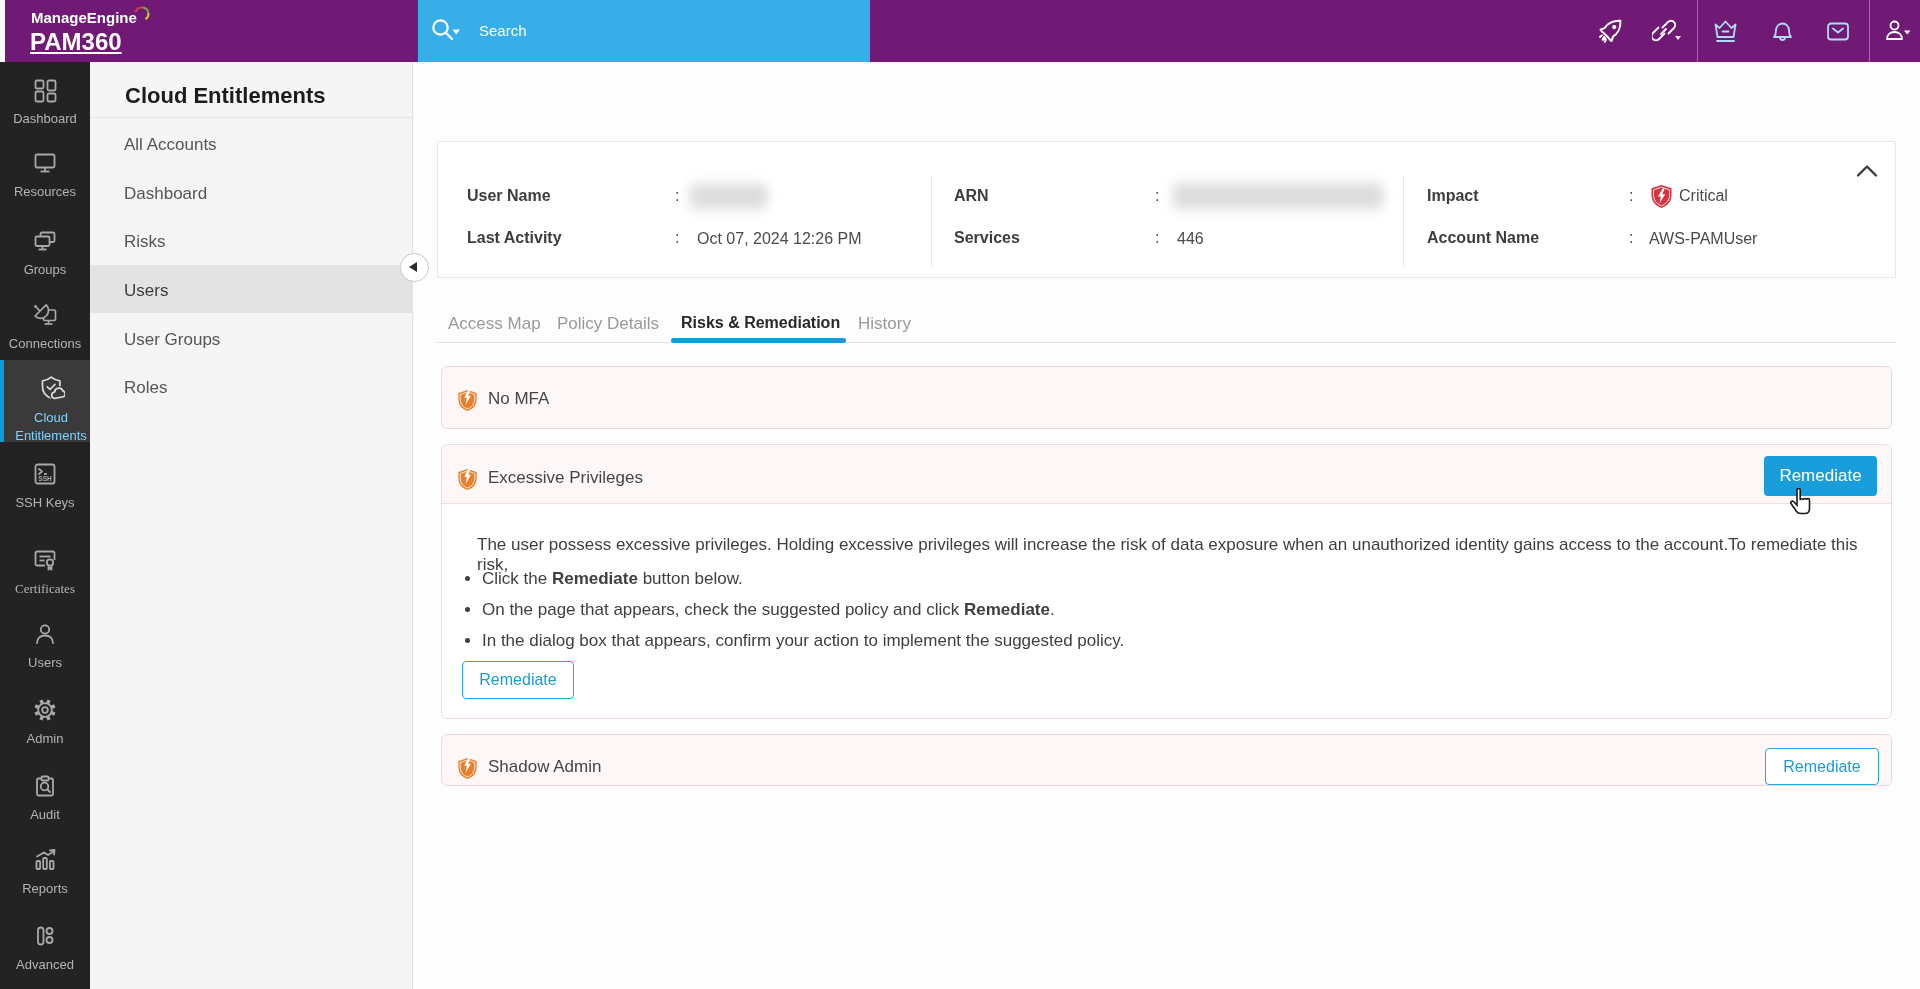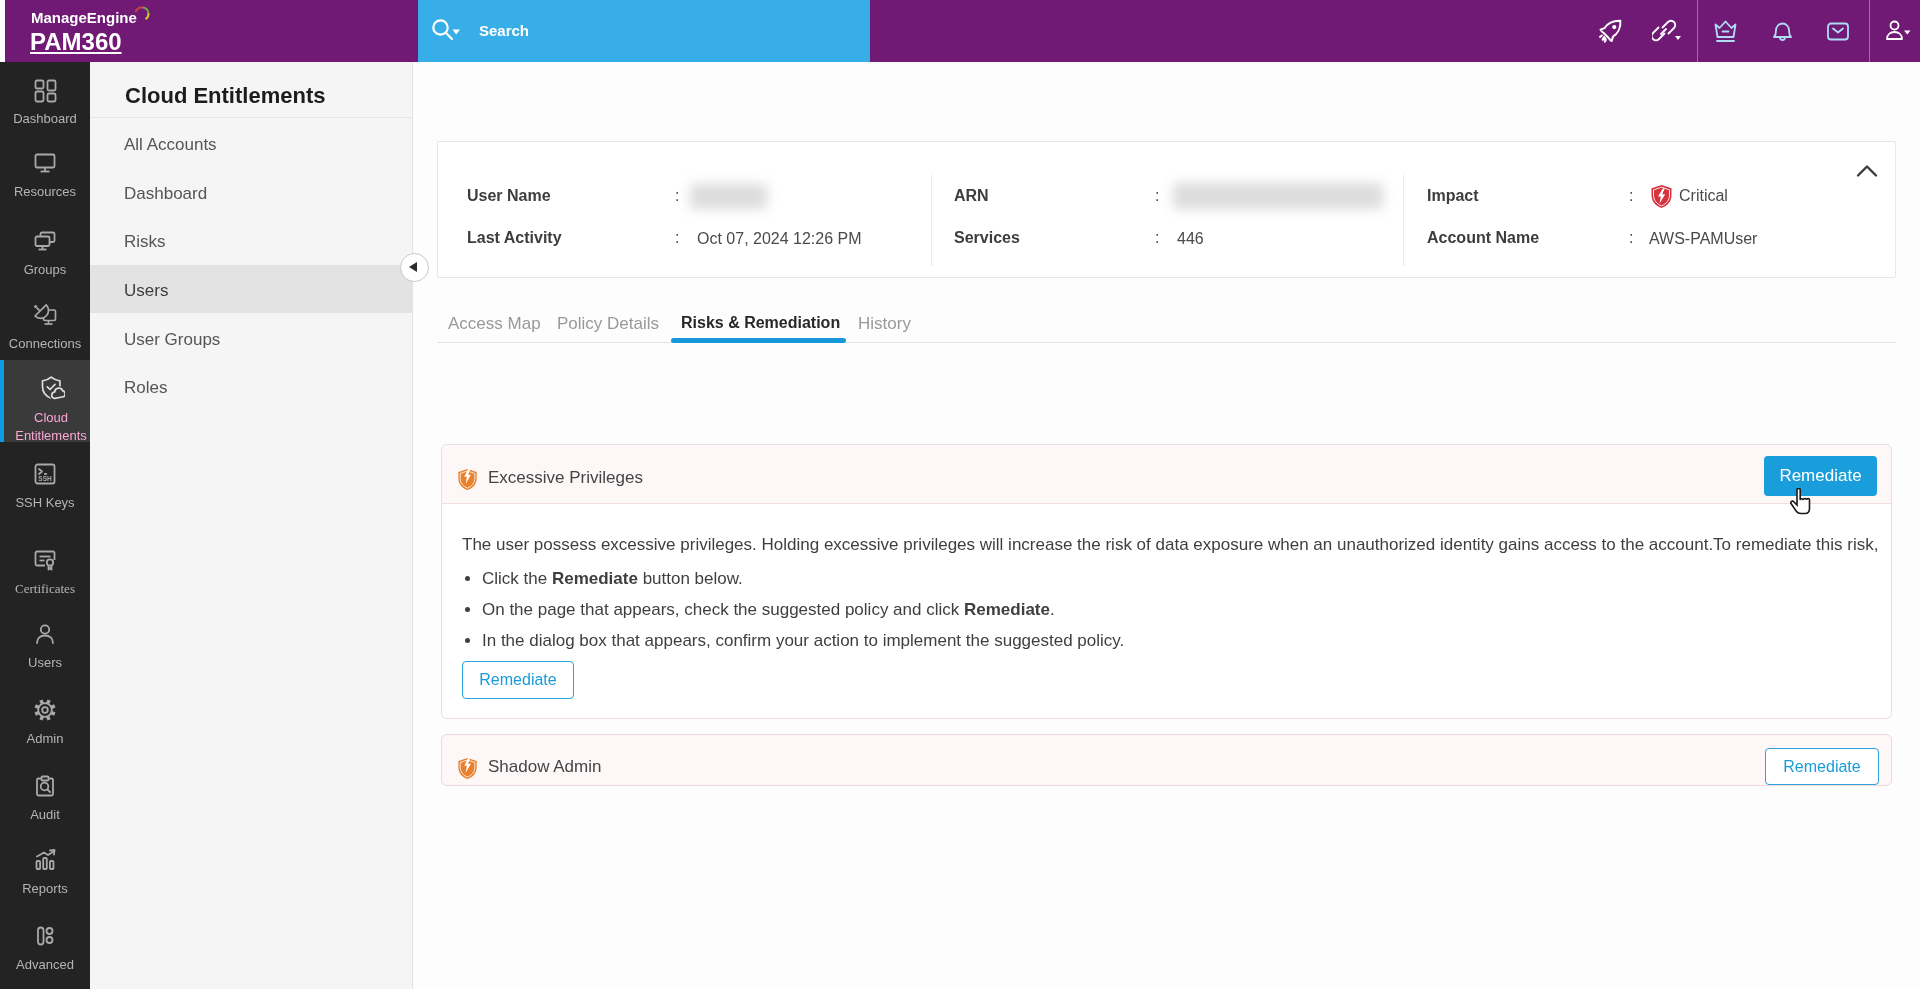--- a/index.html
+++ b/index.html
@@ -2,21 +2,21 @@
 <html><head>
 <meta charset="utf-8">
 <style>
 * { margin:0; padding:0; box-sizing:border-box; }
 html,body { width:1920px; height:989px; overflow:hidden; font-family:"Liberation Sans", sans-serif; background:#fcfcfc; }
 .abs { position:absolute; }
 
 
 #topbar { position:absolute; left:5px; top:0; width:1920px; height:62px; background:#701a75; }
 #search { position:absolute; left:413px; top:0; width:452px; height:62px; background:#38aee8; }
-#search .stxt { position:absolute; left:61px; top:22px; font-size:15px; font-weight:bold; color:#fff; }
+#search .stxt { position:absolute; left:61px; top:22px; font-size:15px; font-weight:normal; color:#fff; }
 .tb-div { position:absolute; top:0; width:1px; height:62px; background:rgba(255,255,255,0.35); }
 
 
 #sidebar { position:absolute; left:0; top:62px; width:90px; height:927px; background:#232323; }
 .sb-item { position:absolute; left:0; width:90px; text-align:center; color:#b4b4b4; }
 .sb-item .lbl { font-size:13px; display:block; margin-top:4px; }
 .sb-active { position:absolute; left:0; top:298px; width:90px; height:82px; background:#3a3a3a; border-left:4px solid #0d9ce2; }
 
 
 #menu { position:absolute; left:90px; top:62px; width:323px; height:927px; background:#f5f5f5; border-right:1px solid #e2e2e2; }
@@ -145,21 +145,21 @@
     <svg width="26" height="26" viewBox="0 0 26 26" fill="none" stroke="#a9a9a9" stroke-width="1.7">
       <rect x="11.5" y="8" width="12" height="10.5" rx="1.5"></rect>
       <line x1="16.5" y1="18.5" x2="16.5" y2="21.5"></line>
         <line x1="12.5" y1="22" x2="20.5" y2="22"></line>
       <path d="M14.2 2.8 L3 14 A 7.9 7.9 0 0 0 14.2 2.8 Z" fill="#232323" stroke-linejoin="round"></path>
       <circle cx="3.6" cy="4.6" r="1.5" fill="#a9a9a9" stroke="none"></circle>
       <line x1="4.6" y1="5.6" x2="7.8" y2="8.8"></line>
     </svg>
     <span class="lbl">Connections</span>
   </div>
-  <div class="sb-item" style="top:312px;color:#f9a8d4;padding-left:12px;">
+  <div class="sb-item" style="top:312px;color:#7dd3fc;padding-left:12px;">
     <svg width="27" height="27" viewBox="0 0 27 27" fill="none" stroke="#dcdcdc" stroke-width="1.7">
       <path d="M4.5 6.8 C8 6.3 11 5.2 13.2 3.2 C15.4 5.2 18.4 6.3 21.9 6.8 L21.9 12.5 C21.9 18.3 18.2 22.4 13.2 24.2 C8.2 22.4 4.5 18.3 4.5 12.5 Z" stroke-linejoin="round"></path>
       <path d="M9.3 12.8 L12 15.5 L17 10.3" stroke-linecap="round" stroke-linejoin="round"></path>
       <path d="M16.3 24.3 a3.3 3.3 0 0 1 0.4-6.5 a4.2 4.2 0 0 1 8.1-0.9 a3.1 3.1 0 0 1-0.9 6.1 L17 24.3 Z" fill="#3a3a3a" stroke="#3a3a3a" stroke-width="4"></path>
       <path d="M16.3 24.3 a3.3 3.3 0 0 1 0.4-6.5 a4.2 4.2 0 0 1 8.1-0.9 a3.1 3.1 0 0 1-0.9 6.1 L17 24.3 Z" fill="#3a3a3a"></path>
     </svg>
     <span class="lbl" style="line-height:18px;">Cloud<br>Entitlements</span>
   </div>
   <div class="sb-item" style="top:399px;">
     <svg width="26" height="26" viewBox="0 0 26 26" fill="none" stroke="#a9a9a9" stroke-width="1.8">
@@ -280,31 +280,39 @@
     </svg>
   </div>
 
   <div class="tab" style="left:34px;">Access Map</div>
   <div class="tab" style="left:143px;">Policy Details</div>
   <div class="tab act" style="left:267px;">Risks &amp; Remediation</div>
   <div class="tab" style="left:444px;">History</div>
   <div id="tabline"></div>
   <div id="tabul"></div>
 
+  <div class="panel" style="top:304px;height:63px;">
+    <svg class="abs" style="left:15px;top:20px;" width="21" height="27" viewBox="0 0 23 27">
+      <path d="M11.5 2 L21.5 5.3 L21.5 12 C21.5 18.5 17.5 22.8 11.5 25 C5.5 22.8 1.5 18.5 1.5 12 L1.5 5.3 Z" fill="#e8802c"></path>
+      <path d="M11.5 4.2 L19.5 6.9 L19.5 12 C19.5 17.3 16.3 20.9 11.5 22.9 C6.7 20.9 3.5 17.3 3.5 12 L3.5 6.9 Z" fill="none" stroke="#fff" stroke-width="0.9"></path>
+      <path d="M12.8 0.5 L8 10.5 L10.8 10.5 L9.5 18.5 L15.2 8.2 L12.2 8.2 L14.8 0.5 Z" fill="#fff"></path>
+    </svg>
+    <div class="ptitle" style="top:22px;">No MFA</div>
+  </div>
 
   <div class="panel" style="top:382px;height:275px;background:#fff;border-color:#eedcdc;">
     <div style="position:absolute;left:0;top:0;width:100%;height:59px;background:#fdf7f7;border-bottom:1px solid #f3dede;border-radius:6px 6px 0 0;"></div>
     <svg class="abs" style="left:15px;top:21px;" width="21" height="27" viewBox="0 0 23 27">
       <path d="M11.5 2 L21.5 5.3 L21.5 12 C21.5 18.5 17.5 22.8 11.5 25 C5.5 22.8 1.5 18.5 1.5 12 L1.5 5.3 Z" fill="#e8802c"></path>
       <path d="M11.5 4.2 L19.5 6.9 L19.5 12 C19.5 17.3 16.3 20.9 11.5 22.9 C6.7 20.9 3.5 17.3 3.5 12 L3.5 6.9 Z" fill="none" stroke="#fff" stroke-width="0.9"></path>
       <path d="M12.8 0.5 L8 10.5 L10.8 10.5 L9.5 18.5 L15.2 8.2 L12.2 8.2 L14.8 0.5 Z" fill="#fff"></path>
     </svg>
     <div class="ptitle" style="top:23px;">Excessive Privileges</div>
     <div class="btn-fill" style="left:1322px;top:11px;width:113px;height:40px;line-height:40px;">Remediate</div>
-    <div style="position:absolute;left:20px;top:90px;font-size:17px;color:#3f3f3f;">The user possess excessive privileges. Holding excessive privileges will increase the risk of data exposure when an unauthorized identity gains access to the account.To remediate this risk,</div>
+    <div style="position:absolute;left:35px;top:90px;font-size:17px;color:#3f3f3f;">The user possess excessive privileges. Holding excessive privileges will increase the risk of data exposure when an unauthorized identity gains access to the account.To remediate this risk,</div>
     <ul style="position:absolute;left:40px;top:124px;font-size:17px;color:#3f3f3f;list-style:disc;">
       <li style="margin-bottom:11px;">Click the <b>Remediate</b> button below.</li>
       <li style="margin-bottom:11px;">On the page that appears, check the suggested policy and click <b>Remediate</b>.</li>
       <li>In the dialog box that appears, confirm your action to implement the suggested policy.</li>
     </ul>
     <div class="btn-line" style="left:20px;top:216px;width:112px;height:38px;line-height:36px;">Remediate</div>
     <svg class="abs" style="left:1347px;top:43px;" width="24" height="28" viewBox="0 0 24 28">
       <path d="M8 2 L8 17 L4.5 13.5 C3 12.5 1 14 2.2 15.8 L7.5 23.5 C8.5 25 10 25.5 12 25.5 L16 25.5 C19 25.5 20.5 23.5 20.5 20.5 L20.5 12 C20.5 10 17.8 10 17.5 12 C17.3 10 14.5 10 14.3 12 C14 10.3 11.5 10.2 11.2 12 L11.2 2 C11.2 -0.2 8 -0.2 8 2 Z" fill="#fff" stroke="#1a1a1a" stroke-width="1.6"></path>
     </svg>
   </div>

